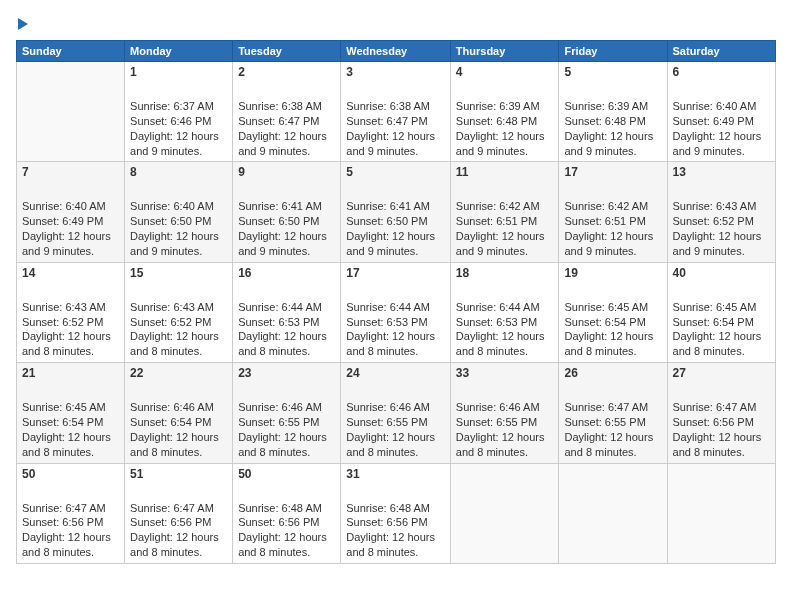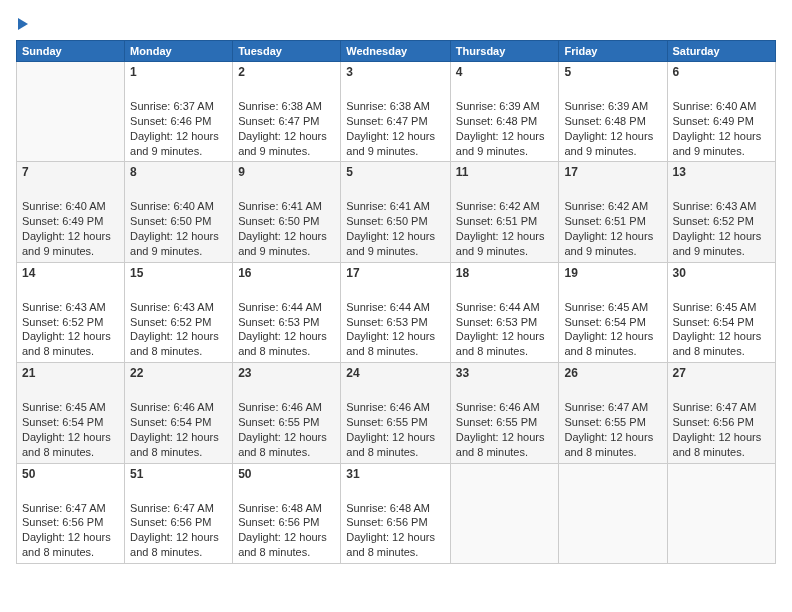--- a/index.html
+++ b/index.html
@@ -271,21 +271,21 @@
 and 8 minutes.</div>
           </td>
           <td>
             <span class="day-number">19</span>
             <div class="day-info" style="white-space: pre-line;">Sunrise: 6:45 AM
 Sunset: 6:54 PM
 Daylight: 12 hours
 and 8 minutes.</div>
           </td>
           <td>
-            <span class="day-number">30</span>
+            <span class="day-number">40</span>
             <div class="day-info" style="white-space: pre-line;">Sunrise: 6:45 AM
 Sunset: 6:54 PM
 Daylight: 12 hours
 and 8 minutes.</div>
           </td>
         </tr>
         <tr>
           <td>
             <span class="day-number">21</span>
             <div class="day-info" style="white-space: pre-line;">Sunrise: 6:45 AM

